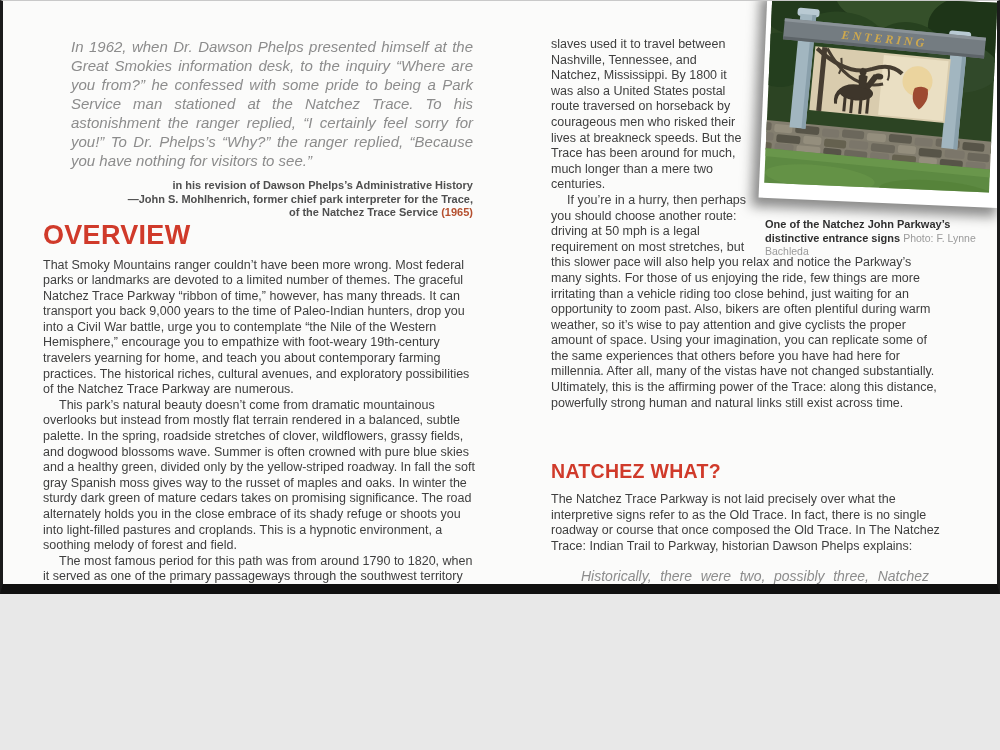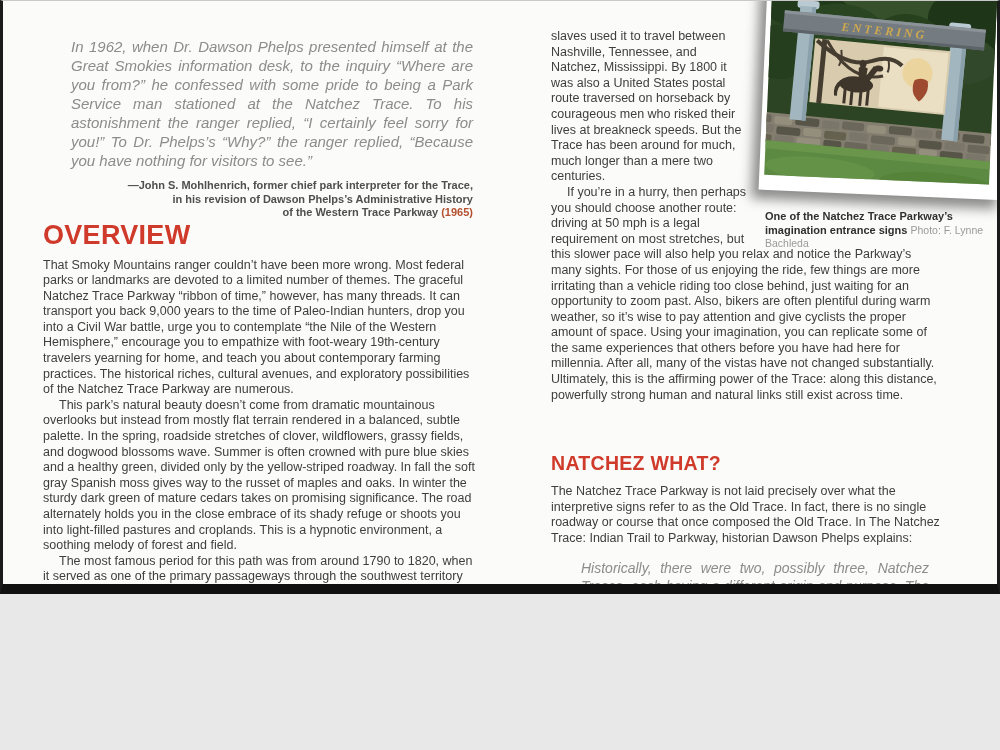--- a/index.html
+++ b/index.html
@@ -23,21 +23,21 @@
   .attribution .year{color:#b5502f;}
   .h-red{
     color:#d03a2a;font-weight:bold;letter-spacing:.3px;margin:0;
   }
   .overview-heading{font-size:27px;margin-bottom:7px;}
   p.body{
     margin:0;font-size:12.5px;line-height:15.6px;color:#3e3e3e;
   }
   p.indent{text-indent:16px;}
   
-  .right-page{position:absolute;left:548px;top:28px;width:392px;}
+  .right-page{position:absolute;left:548px;top:36px;width:392px;}
   .photo-spacer{float:right;width:196px;height:212px;}
   .photo-frame{
     position:absolute;left:212px;top:-44px;width:235px;height:200px;
     background:#fff;padding:5px;transform:rotate(2.5deg);
     box-shadow:-7px 9px 12px rgba(30,30,30,.5);
   }
   .photo-frame svg{display:block;width:225px;height:190px;}
   .caption{
     position:absolute;left:214px;top:181px;width:236px;
     font-size:11px;line-height:13.5px;
@@ -59,23 +59,23 @@
 </style>
 </head>
 <body>
 
 <div class="canvas">
 
   <div class="left-page">
     <div class="epigraph">In 1962, when Dr. Dawson Phelps presented himself at the Great Smokies information desk, to the inquiry “Where are you from?” he confessed with some pride to being a Park Service man stationed at the Natchez Trace. To his astonishment the ranger replied, “I certainly feel sorry for you!” To Dr. Phelps’s “Why?” the ranger replied, “Because you have nothing for visitors to see.”</div>
 
     <div class="attribution">
+      <div>in his revision of Dawson Phelps’s Administrative History</div>
       <div>—John S. Mohlhenrich, former chief park interpreter for the Trace,</div>
-      <div>in his revision of Dawson Phelps’s Administrative History</div>
-      <div><span>of the Western Trace Parkway</span> <span class="year">(1965)</span></div>
+      <div><span>of the Natchez Trace Service</span> <span class="year">(1965)</span></div>
     </div>
 
     <h2 class="h-red overview-heading">OVERVIEW</h2>
 
     <p class="body">That Smoky Mountains ranger couldn’t have been more wrong. Most federal parks or landmarks are devoted to a limited number of themes. The graceful Natchez Trace Parkway “ribbon of time,” however, has many threads. It can transport you back 9,000 years to the time of Paleo-Indian hunters, drop you into a Civil War battle, urge you to contemplate “the Nile of the Western Hemisphere,” encourage you to empathize with foot-weary 19th-century travelers yearning for home, and teach you about contemporary farming practices. The historical riches, cultural avenues, and exploratory possibilities of the Natchez Trace Parkway are numerous.</p>
     <p class="body indent">This park’s natural beauty doesn’t come from dramatic mountainous overlooks but instead from mostly flat terrain rendered in a balanced, subtle palette. In the spring, roadside stretches of clover, wildflowers, grassy fields, and dogwood blossoms wave. Summer is often crowned with pure blue skies and a healthy green, divided only by the yellow-striped roadway. In fall the soft gray Spanish moss gives way to the russet of maples and oaks. In winter the sturdy dark green of mature cedars takes on promising significance. The road alternately holds you in the close embrace of its shady refuge or shoots you into light-filled pastures and croplands. This is a hypnotic environment, a soothing melody of forest and field.</p>
     <p class="body indent">The most famous period for this path was from around 1790 to 1820, when it served as one of the primary passageways through the southwest territory of what was then a relatively new country. Farmers, boatmen, diplomats, ladies, preachers, bandits, soldiers, murderers, and</p>
   </div>
 
   <div class="right-page">
@@ -190,21 +190,21 @@
               <path d="M72,94 q-7,6 -5,16 l3,0 q-1,-9 5,-13 Z"></path>
             </g>
 
             <path d="M146,87 q8,-4 13,0 q2,9 -2,15 q-3,5 -5,6 q-6,-5 -7,-10 q-1,-7 1,-11 Z" fill="#9d4a31"></path>
           </g>
         </g>
       </svg>
     </div>
 
     <div class="caption">
-      <span class="cap-b">One of the Natchez Trace Parkway’s imagination entrance signs</span>
+      <span class="cap-b">One of the Natchez John Parkway’s distinctive entrance signs</span>
       <span class="cap-credit">Photo: F. Lynne Bachleda</span>
     </div>
   </div>
 
   <div class="footer footer-left">
     <span class="num">2</span><span>Introduction</span>
   </div>
   <div class="footer footer-right">
     <span>Introduction</span><span class="num">3</span>
   </div>

